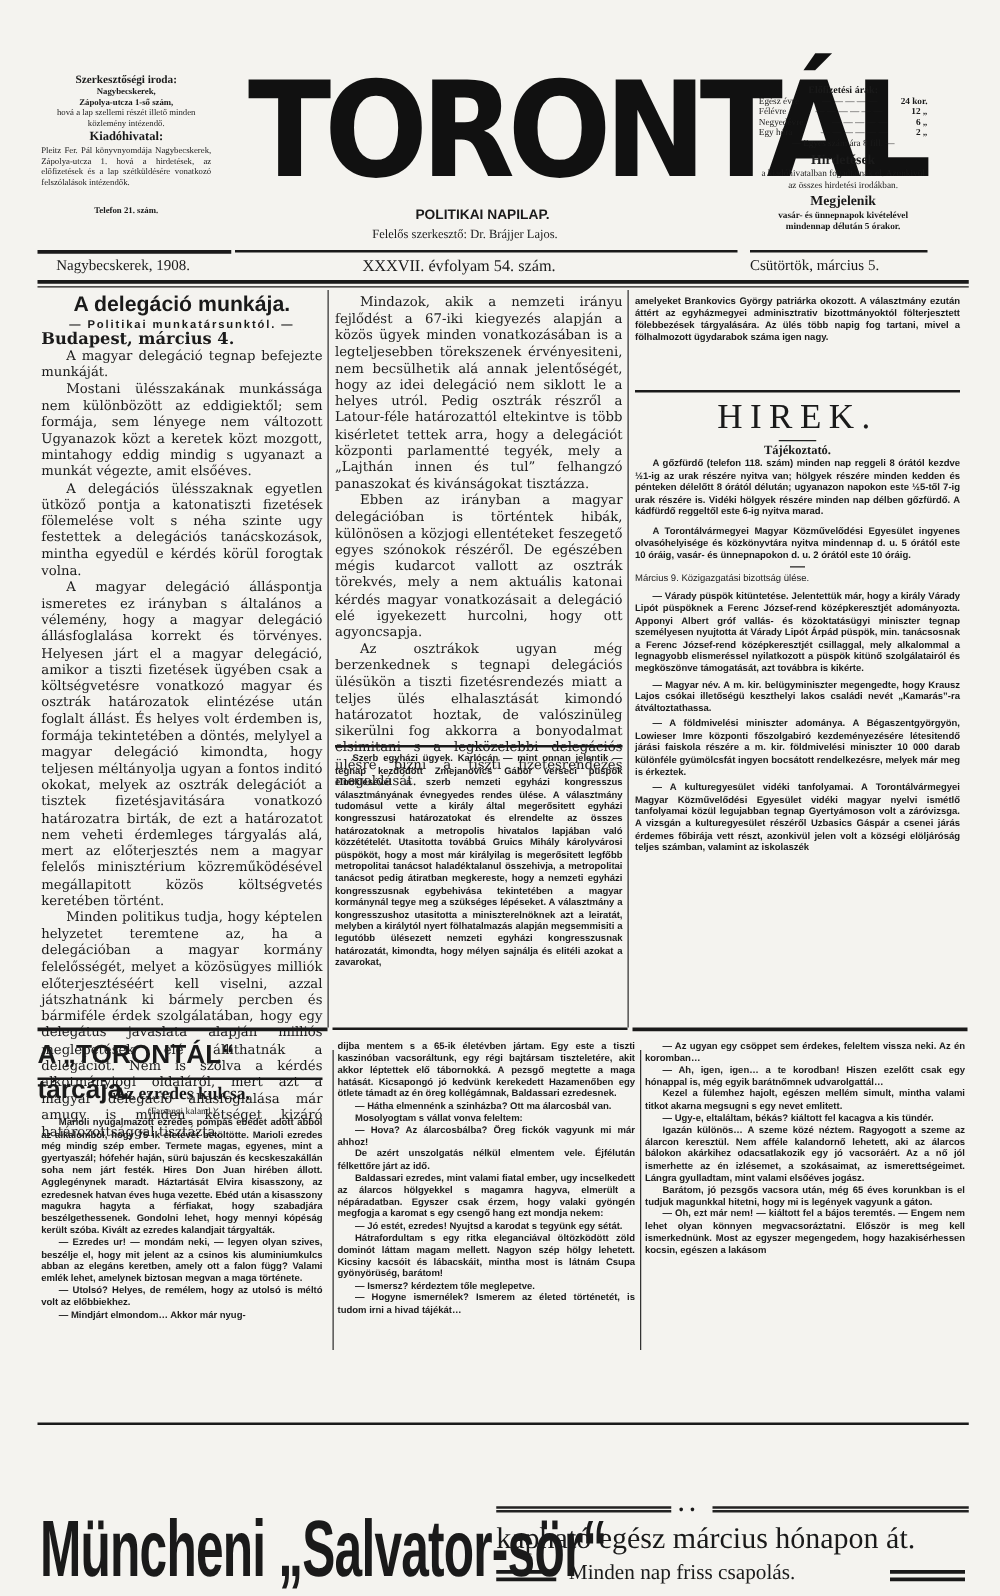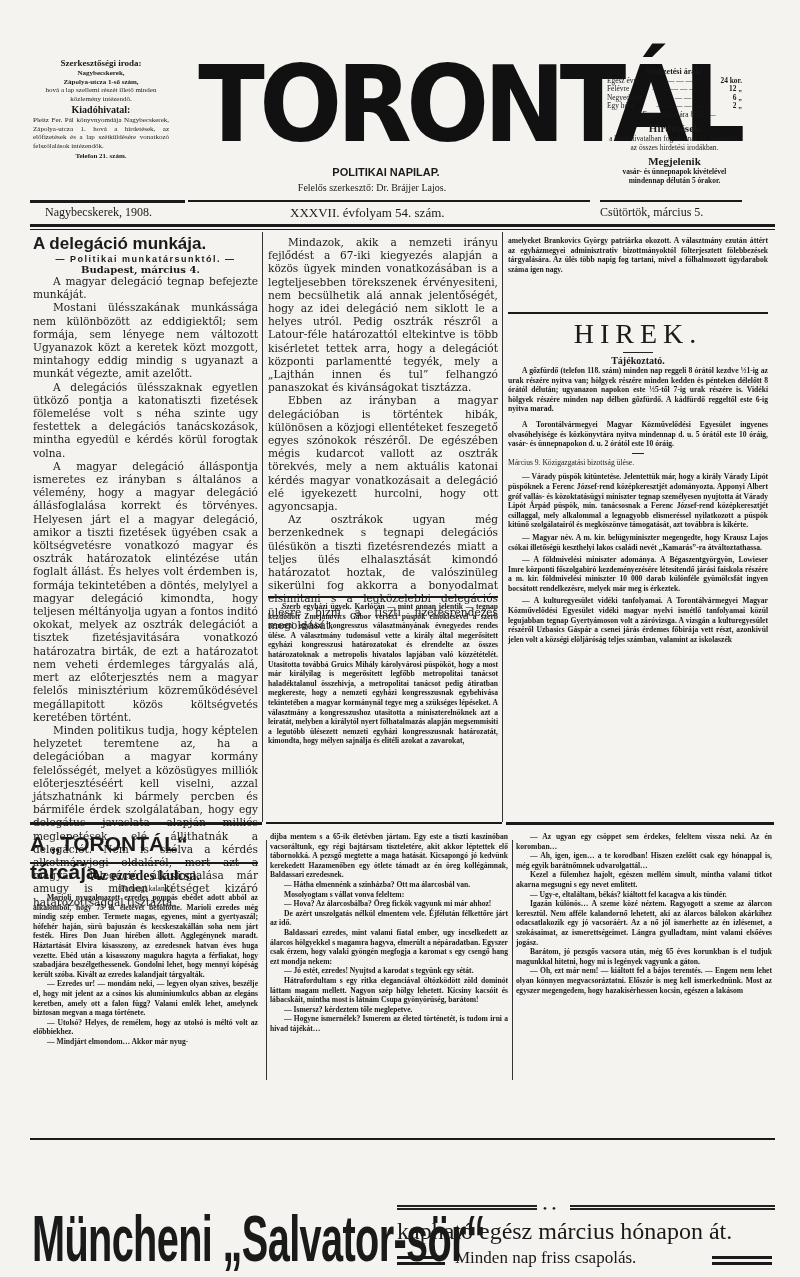--- a/index.html
+++ b/index.html
@@ -1,21 +1,21 @@
 <!DOCTYPE html>
 <html><head>
 <meta charset="utf-8">
 <style>
   * { box-sizing: border-box; margin: 0; padding: 0; }
   html, body { width: 800px; height: 1277px; background: #f4f3ef; overflow: hidden; }
   body { position: relative; font-family: "DejaVu Serif", serif; color: #1a1a1a; }
   .abs { position: absolute; }
   .txt { font-size: 10.6px; line-height: 13.2px; text-align: justify; hyphens: auto; }
   .txt p { text-indent: 20px; margin: 0; }
-  .small { font-size: 7.6px; line-height: 9.6px; text-align: justify; font-family: Liberation Serif, serif; font-weight: bold; }
+  .small { font-size: 7.6px; line-height: 9.6px; text-align: justify; font-family: Liberation Sans, sans-serif; font-weight: bold; }
   .small p { text-indent: 14px; margin: 0; }
   .center { text-align: center; }
   .rule { position: absolute; background: #1a1a1a; }
   .vrule { position: absolute; width: 1px; background: #333; }
 
   
   .office { left: 33px; top: 58px; width: 136px; text-align: center; font-family: "Liberation Serif", serif; }
   .office .h { font-weight: bold; font-size: 9px; line-height: 11px; }
   .office .s { font-size: 7px; line-height: 8.5px; }
   .office .sb { font-size: 7px; line-height: 8.5px; font-weight: bold; }
@@ -29,41 +29,41 @@
 
   .prices { left: 607px; top: 68px; width: 135px; font-family: "Liberation Serif", serif; font-size: 7.4px; line-height: 8.5px; }
   .prices .t { text-align: center; font-weight: bold; font-size: 8px; }
   .prices .row { display: flex; justify-content: space-between; align-items: center; }
   .prices .h2 { text-align: center; font-weight: bold; font-size: 11px; line-height: 14px; margin-top: 2px; }
   .prices .c { text-align: center; }
 
   .dateline { top: 205px; font-family: "Liberation Serif", serif; font-size: 12px; }
 
   
-  .hl { font-family: "Liberation Sans", sans-serif; font-weight: bold; }
+  .hl { font-family: "Liberation Sans", sans-serif; font-weight: bold; text-align: center; }
   .hirek { font-family: "Liberation Serif", serif; font-size: 28px; letter-spacing: 6px; text-align: center; }
 
   
   .ad-big { font-family: "Liberation Sans", sans-serif; font-weight: bold; font-size: 64px; line-height: 70px;
             transform: scaleX(0.62); transform-origin: left center; white-space: nowrap; letter-spacing: -1px; }
   .ad-line { font-family: "Liberation Serif", serif; white-space: nowrap; }
   .ad-cond { font-family: "Liberation Sans", sans-serif; font-weight: bold; white-space: nowrap; transform: scaleX(0.78); transform-origin: left center; }
   .bars { position: absolute; height: 9px; border-top: 3px solid #1a1a1a; border-bottom: 3px solid #1a1a1a; }
 </style>
 </head>
 <body>
 
 <div class="abs office">
   <div class="h">Szerkesztőségi iroda:</div>
   <div class="sb">Nagybecskerek,</div>
   <div class="sb">Zápolya-utcza 1-ső szám,</div>
   <div class="s">hová a lap szellemi részét illető minden közlemény intézendő.</div>
   <div class="hh">Kiadóhivatal:</div>
   <div class="s" style="text-align:justify">Pleitz Fer. Pál könyvnyomdája Nagybecskerek, Zápolya-utcza 1. hová a hirdetések, az előfizetések és a lap szétküldésére vonatkozó felszólalások intézendők.</div>
-  <div class="sb" style="margin-top:2px">Telefon 21. szám.</div>
+  <div class="sb" style="margin-top:14px">Telefon 21. szám.</div>
 </div>
 
 <div class="abs logo">TORONTÁL</div>
 <div class="abs subtitle">POLITIKAI NAPILAP.</div>
 <div class="abs editor">Felelős szerkesztő: Dr. Brájjer Lajos.</div>
 
 <div class="abs prices">
   <div class="t">Előfizetési árak:</div>
   <div class="row">
       <span>Egész évre</span>
@@ -104,24 +104,24 @@
 <div class="rule" style="left:30px;top:229px;width:745px;height:1px"></div>
 
 <div class="vrule" style="left:262px;top:232px;height:590px"></div>
 <div class="vrule" style="left:502px;top:232px;height:590px"></div>
 <div class="vrule" style="left:266px;top:840px;height:240px"></div>
 <div class="vrule" style="left:512px;top:840px;height:240px"></div>
 
 <div class="abs" style="left:33px;top:234px;width:225px">
   <div class="hl" style="font-size:17px;line-height:20px">A delegáció munkája.</div>
   <div class="center" style="font-size:9px;letter-spacing:1.5px;font-weight:bold;font-family:'Liberation Sans',sans-serif">— Politikai munkatársunktól. —</div>
-  <div style="text-align:center;font-size:10px;font-weight:bold;margin-right:10px">Budapest, március 4.</div>
+  <div style="text-align:left;font-size:13px;font-weight:bold;margin-right:10px">Budapest, március 4.</div>
   <div class="txt">
     <p>A magyar delegáció tegnap befejezte munkáját.</p>
-    <p>Mostani ülésszakának munkássága nem különbözött az eddigiektől; sem formája, sem lényege nem változott Ugyanazok közt a keretek közt mozgott, mintahogy eddig mindig s ugyanazt a munkát végezte, amit azelőtt.</p>
+    <p>Mostani ülésszakának munkássága nem különbözött az eddigiektől; sem formája, sem lényege nem változott Ugyanazok közt a keretek közt mozgott, mintahogy eddig mindig s ugyanazt a munkát végezte, amit elsőéves.</p>
     <p>A delegációs ülésszaknak egyetlen ütköző pontja a katonatiszti fizetések fölemelése volt s néha szinte ugy festettek a delegációs tanácskozások, mintha egyedül e kérdés körül forogtak volna.</p>
     <p>A magyar delegáció álláspontja ismeretes ez irányban s általános a vélemény, hogy a magyar delegáció állásfoglalása korrekt és törvényes. Helyesen járt el a magyar delegáció, amikor a tiszti fizetések ügyében csak a költségvetésre vonatkozó magyar és osztrák határozatok elintézése után foglalt állást. És helyes volt érdemben is, formája tekintetében a döntés, melylyel a magyar delegáció kimondta, hogy teljesen méltányolja ugyan a fontos inditó okokat, melyek az osztrák delegációt a tisztek fizetésjavitására vonatkozó határozatra birták, de ezt a határozatot nem veheti érdemleges tárgyalás alá, mert az előterjesztés nem a magyar felelős minisztérium közreműködésével megállapitott közös költségvetés keretében történt.</p>
     <p>Minden politikus tudja, hogy képtelen helyzetet teremtene az, ha a delegációban a magyar kormány felelősségét, melyet a közösügyes milliók előterjesztéséért kell viselni, azzal játszhatnánk ki bármely percben és bármiféle érdek szolgálatában, hogy egy delegátus javaslata alapján milliós meglepetések elé állithatnák a delegációt. Nem is szólva a kérdés alkotmányjogi oldaláról, mert azt a magyar delegáció állásfoglalása már amugy is minden kétséget kizáró határozottsággal tisztázta.</p>
   </div>
 </div>
 
 <div class="abs" style="left:268px;top:236px;width:230px">
   <div class="txt">
     <p>Mindazok, akik a nemzeti irányu fejlődést a 67-iki kiegyezés alapján a közös ügyek minden vonatkozásában is a legteljesebben törekszenek érvényesiteni, nem becsülhetik alá annak jelentőségét, hogy az idei delegáció nem siklott le a helyes utról. Pedig osztrák részről a Latour-féle határozattól eltekintve is több kisérletet tettek arra, hogy a delegációt központi parlamentté tegyék, mely a „Lajthán innen és tul” felhangzó panaszokat és kivánságokat tisztázza.</p>
     <p>Ebben az irányban a magyar delegációban is történtek hibák, különösen a közjogi ellentéteket feszegető egyes szónokok részéről. De egészében mégis kudarcot vallott az osztrák törekvés, mely a nem aktuális katonai kérdés magyar vonatkozásait a delegáció elé igyekezett hurcolni, hogy ott agyoncsapja.</p>

